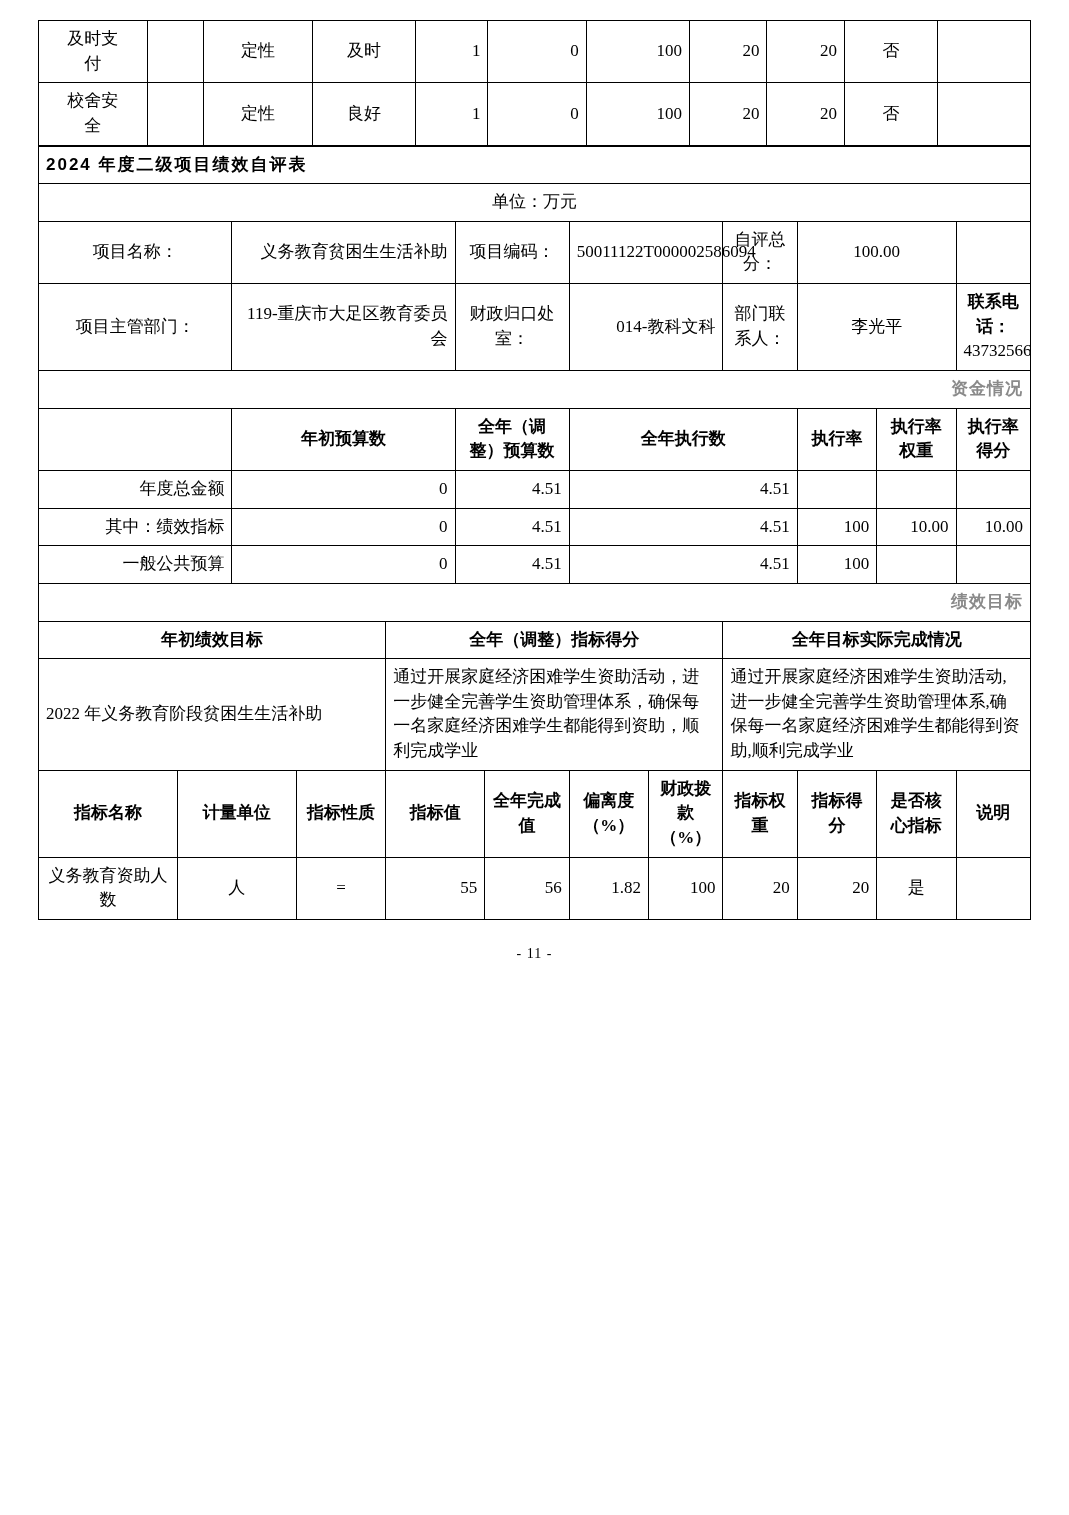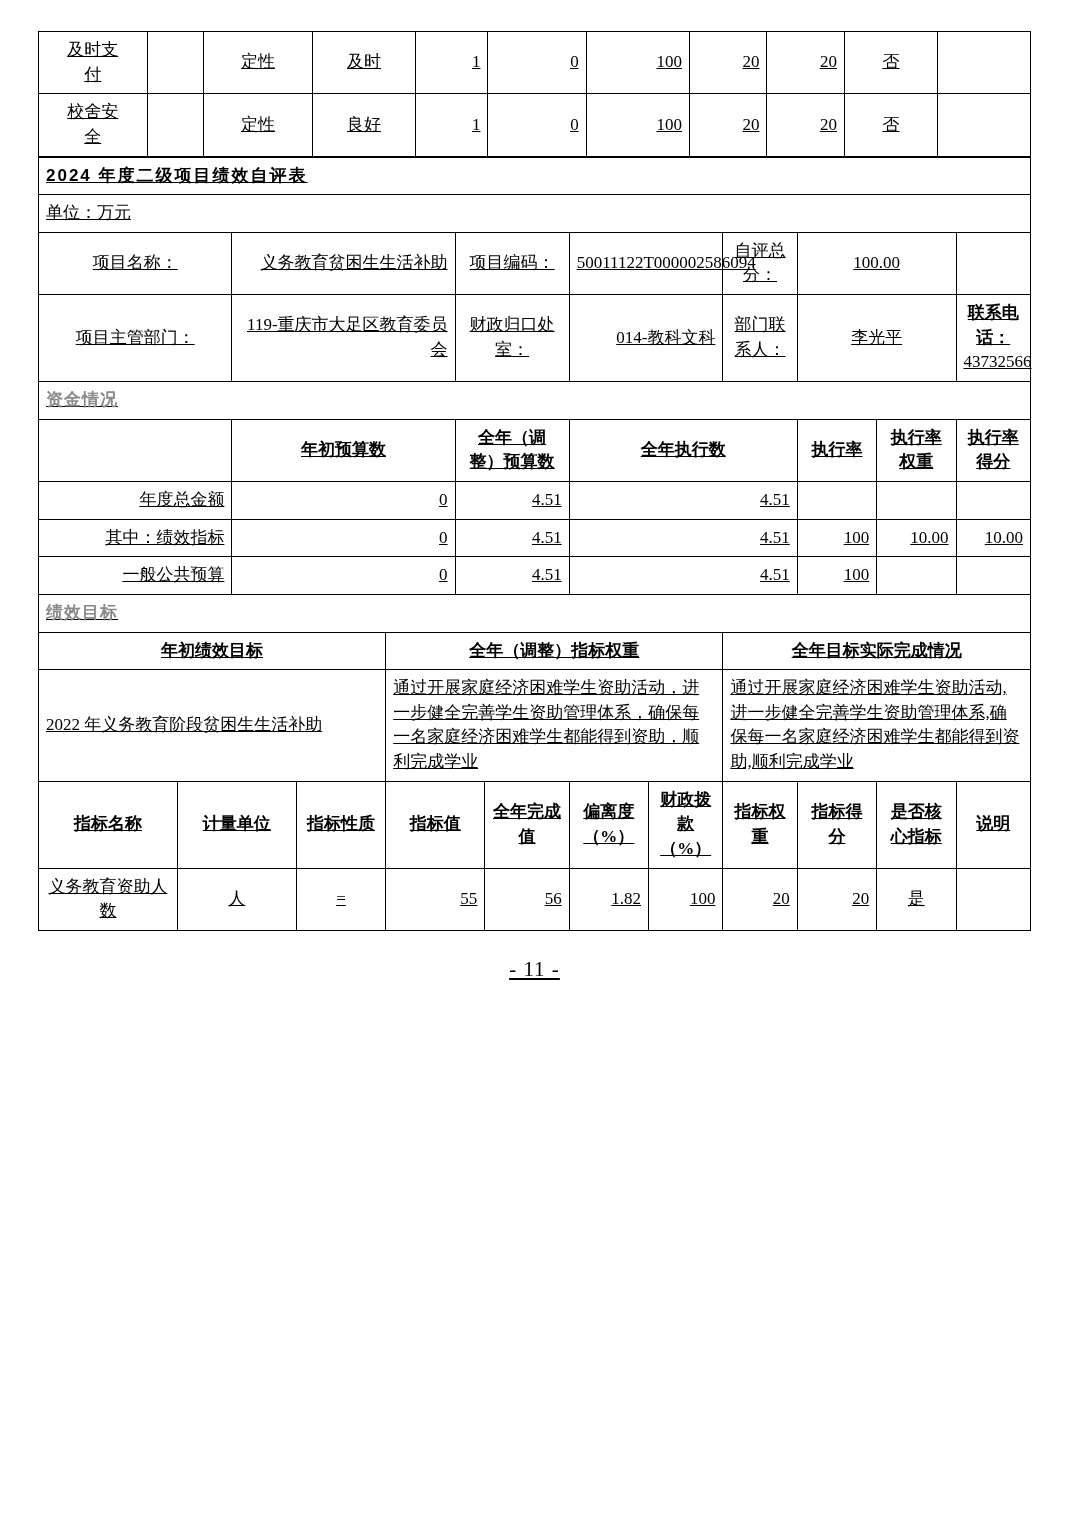--- a/index.html
+++ b/index.html
@@ -11,23 +11,22 @@
     width: 1069px;
     min-height: 1515px;
     font-family: "Liberation Serif", "DejaVu Serif", serif;
     color: #000000;
     position: relative;
   }
   .page {
     width: 1069px;
     min-height: 1515px;
     box-sizing: border-box;
-    padding: 31px 38px 10px 38px;
+    padding: 20px 38px 10px 38px;
     position: relative;
-    text-decoration: underline;
   }
   table {
     border-collapse: collapse;
     width: 100%;
     table-layout: fixed;
   }
   table.bordered td, table.bordered th {
     border: 1px solid #000000;
     padding: 6px 7px;
     font-size: 17px;
@@ -55,41 +54,41 @@
   }
   .title-cell {
     text-align: left;
     font-size: 30px;
     font-weight: bold;
     letter-spacing: 2px;
     padding: 18px 0 16px 0;
     font-family: "Liberation Sans", sans-serif;
   }
   .unit-cell {
-    text-align: left;
+    text-align: center;
     font-size: 17px;
     padding: 8px 14px;
   }
   .section-head {
-    text-align: left;
+    text-align: right;
     font-weight: bold;
     font-size: 21px;
     color: #8a8a8a;
     padding: 12px 0;
     font-family: "Liberation Sans", sans-serif;
     letter-spacing: 1px;
   }
   .lbl { text-align: center; }
   .hdr {
     text-align: center;
     font-weight: bold;
   }
   .footer {
     text-align: center;
-    font-size: 21px;
+    font-size: 14px;
     margin-top: 26px;
     letter-spacing: 1px;
   }
   .goal-cell {
     font-size: 16.5px;
     line-height: 1.75;
     vertical-align: top;
     padding: 8px 10px;
   }
 </style>
@@ -231,21 +230,21 @@
         <td class="l">100</td>
         <td class="l"></td>
         <td class="l"></td>
       </tr>
 
       <tr>
         <td class="section-head" colspan="14">绩效目标</td>
       </tr>
       <tr>
         <td class="hdr" colspan="5">年初绩效目标</td>
-        <td class="hdr" colspan="5">全年（调整）指标权重</td>
+        <td class="hdr" colspan="5">全年（调整）指标得分</td>
         <td class="hdr" colspan="4">全年目标实际完成情况</td>
       </tr>
       <tr>
         <td class="goal-cell" colspan="5">2022 年义务教育阶段贫困生生活补助</td>
         <td class="goal-cell" colspan="5">通过开展家庭经济困难学生资助活动，进一步健全完善学生资助管理体系，确保每一名家庭经济困难学生都能得到资助，顺利完成学业</td>
         <td class="goal-cell" colspan="4">通过开展家庭经济困难学生资助活动,进一步健全完善学生资助管理体系,确保每一名家庭经济困难学生都能得到资助,顺利完成学业</td>
       </tr>
 
       <tr>
         <td class="hdr" colspan="2">指标名称</td>

